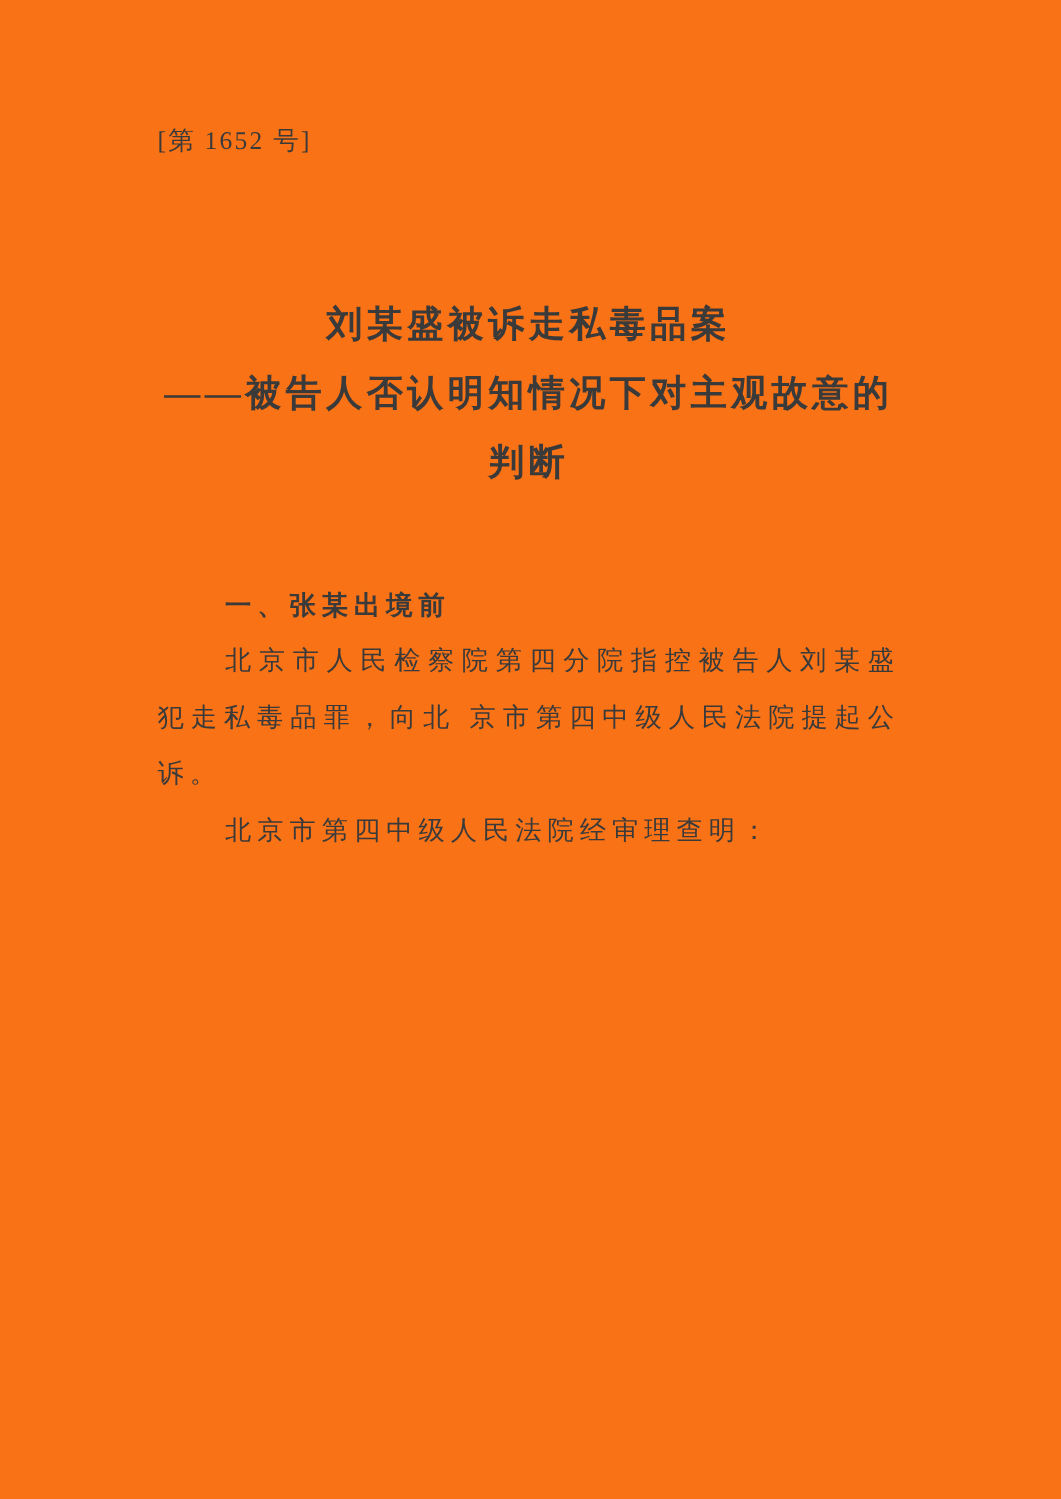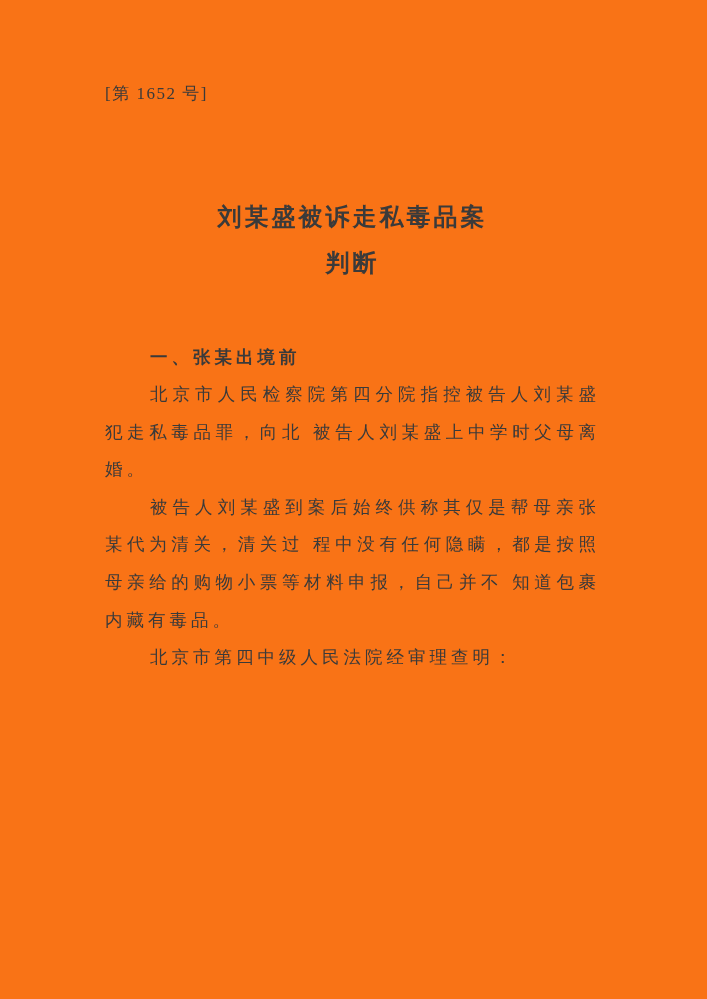--- a/index.html
+++ b/index.html
@@ -53,27 +53,27 @@
 </head>
 <body>
 
 <div class="page">
   <div class="content">
 
     <div class="doc-number">[第 1652 号]</div>
 
     <div class="title-block">
       <div>刘某盛被诉走私毒品案</div>
+      <div>——被告人否认明知情况下对主观故意的</div>
       <div>判断</div>
     </div>
 
     <h2 class="section-heading">一、张某出境前</h2>
 
 
-    <p class="para">北京市人民检察院第四分院指控被告人刘某盛犯走私毒品罪，向北 被告人刘某盛上中学时父母离婚。</p>
+    <p class="para">北京市人民检察院第四分院指控被告人刘某盛犯走私毒品罪，向北 京市第四中级人民法院提起公诉。</p>
 
-    <p class="para">被告人刘某盛到案后始终供称其仅是帮母亲张某代为清关，清关过 程中没有任何隐瞒，都是按照母亲给的购物小票等材料申报，自己并不 知道包裹内藏有毒品。</p>
 
     <p class="para">北京市第四中级人民法院经审理查明：</p>
 
 
   </div>
 </div>
 
 </body></html>

